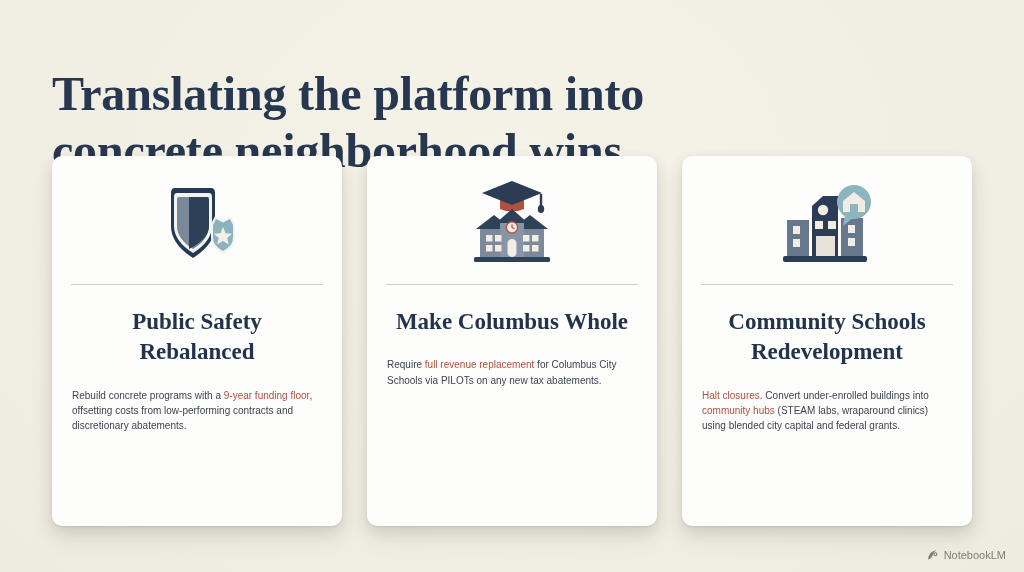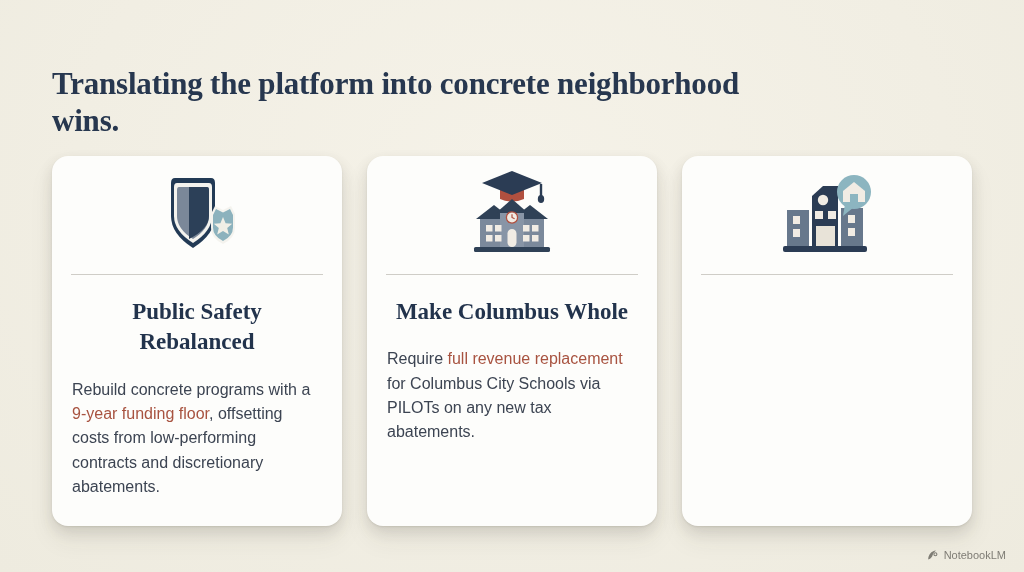--- a/index.html
+++ b/index.html
@@ -26,21 +26,21 @@
   }
 
   
   .headline {
     position: absolute;
     left: 52px;
     top: 40px;
     width: 740px;
     font-family: "Liberation Serif", serif;
     font-weight: bold;
-    font-size: 31px;
+    font-size: 48px;
     line-height: 1.18;
     letter-spacing: -0.2px;
     color: #27374f;
     margin-top: 26px;
   }
 
   
   .cards {
     position: absolute;
     left: 52px;
@@ -49,30 +49,30 @@
     height: 370px;
     display: flex;
     justify-content: space-between;
     align-items: stretch;
   }
 
   .card {
     position: relative;
     width: 290px;
     background: #fdfdfb;
-    border-radius: 16px;
+    border-radius: 10px;
     box-shadow:
       0 1px 2px rgba(60, 56, 44, 0.10),
       0 6px 14px rgba(60, 56, 44, 0.13),
       0 14px 26px rgba(60, 56, 44, 0.07);
     display: flex;
     flex-direction: column;
     align-items: center;
     box-sizing: border-box;
-    padding: 8px 20px 20px 20px;
+    padding: 18px 20px 20px 20px;
   }
 
   
   .icon-wrap {
     height: 96px;
     width: 100%;
     display: flex;
     align-items: center;
     justify-content: center;
     margin-top: 2px;
@@ -95,21 +95,21 @@
     line-height: 1.32;
     color: #22334c;
     text-align: center;
     margin-top: 22px;
     padding: 0 4px;
   }
 
   
   .card-body {
     font-family: "Liberation Sans", sans-serif;
-    font-size: 16px;
+    font-size: 10px;
     line-height: 1.52;
     color: #3c4452;
     text-align: left;
     width: 100%;
     margin-top: 20px;
   }
   .card-body .accent { color: #a85340; }
 
   
   .watermark {
@@ -213,20 +213,22 @@
 
           <circle cx="79" cy="22" r="17" fill="#8cb5c0"></circle>
           <path d="M70 34 L68 46 L79 37 Z" fill="#8cb5c0"></path>
           <path d="M79 12 L90 21 L90 32 L68 32 L68 21 Z" fill="#f1ece4"></path>
           <rect x="75" y="24" width="8" height="8" fill="#8cb5c0"></rect>
 
           <rect x="8" y="76" width="84" height="6" rx="2" fill="#2b3c54"></rect>
         </svg>
       </div>
       <div class="divider"></div>
+      <div class="card-title">Community Schools Redevelopment</div>
+      <div class="card-body"><span class="accent">Halt closures</span><span>. Convert under-enrolled buildings into </span><span class="accent">community hubs</span><span> (STEAM labs, wraparound clinics) using blended city capital and federal grants.</span></div>
     </div>
 
   </div>
 
   <div class="watermark">
     <span>
       <svg width="12" height="12" viewBox="0 0 12 12" aria-hidden="true">
         <path d="M1.2 10.6 C1.2 5.4 4.2 2 9 1.4 C7 3 6.2 4.4 5.6 6.2 C5.1 7.8 4.2 9.4 1.2 10.6 Z" fill="#6c6a63"></path>
         <circle cx="8.4" cy="5.2" r="1.5" fill="none" stroke="#6c6a63" stroke-width="1.1"></circle>
       </svg>

